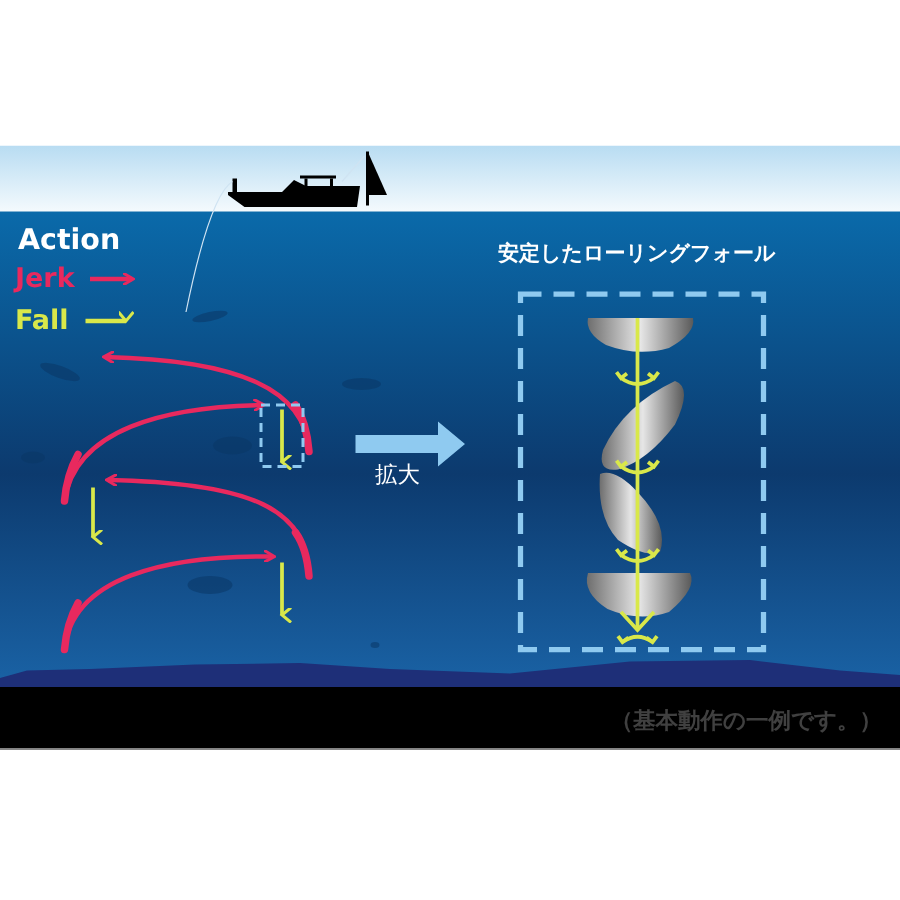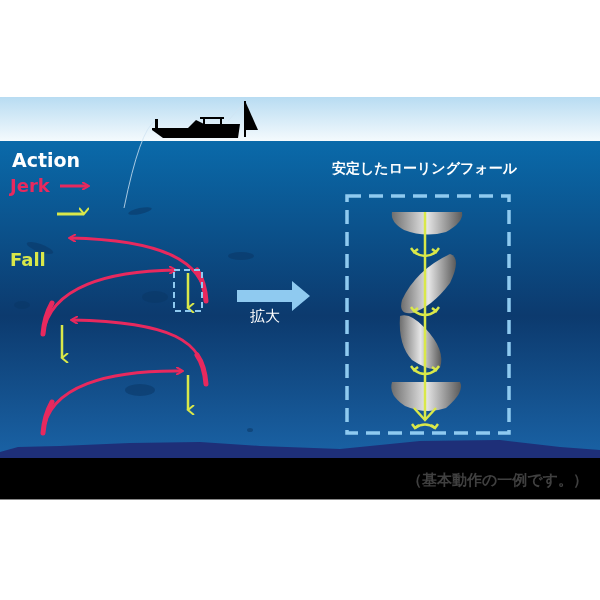--- a/index.html
+++ b/index.html
@@ -1,21 +1,21 @@
 <!DOCTYPE html>
 <html><head>
 <meta charset="utf-8">
 <style>
   html, body { margin: 0; padding: 0; background: #ffffff; }
   body { width: 600px; height: 600px; position: relative; overflow: hidden; font-family: "DejaVu Sans", sans-serif; }
   #scene { position: absolute; left: 0; top: 97px; width: 600px; height: 403px; }
   .label { position: absolute; font-family: "DejaVu Sans", sans-serif; font-weight: bold; }
   #action-title { left: 12px; top: 149px; font-size: 19px; color: #ffffff; }
   #jerk-label { left: 10px; top: 175px; font-size: 18px; }
-  #fall-label { left: 10px; top: 203px; font-size: 18px; margin-top: 46px; }
+  #fall-label { left: 10px; top: 203px; font-size: 18px; }
   #zoom-label { left: 250px; top: 307px; font-size: 15px; color: #ffffff; font-weight: normal; }
   #panel-title { left: 332px; top: 160px; font-size: 14px; color: #ffffff; font-weight: bold; }
   #footnote { right: 12px; top: 471px; font-size: 15px; color: #404040; }
 </style>
 </head>
 <body>
 
 <svg id="scene" width="600" height="403" viewBox="0 97 600 403" xmlns="http://www.w3.org/2000/svg">
   <defs>
     <linearGradient id="sky" x1="0" y1="0" x2="0" y2="1">

